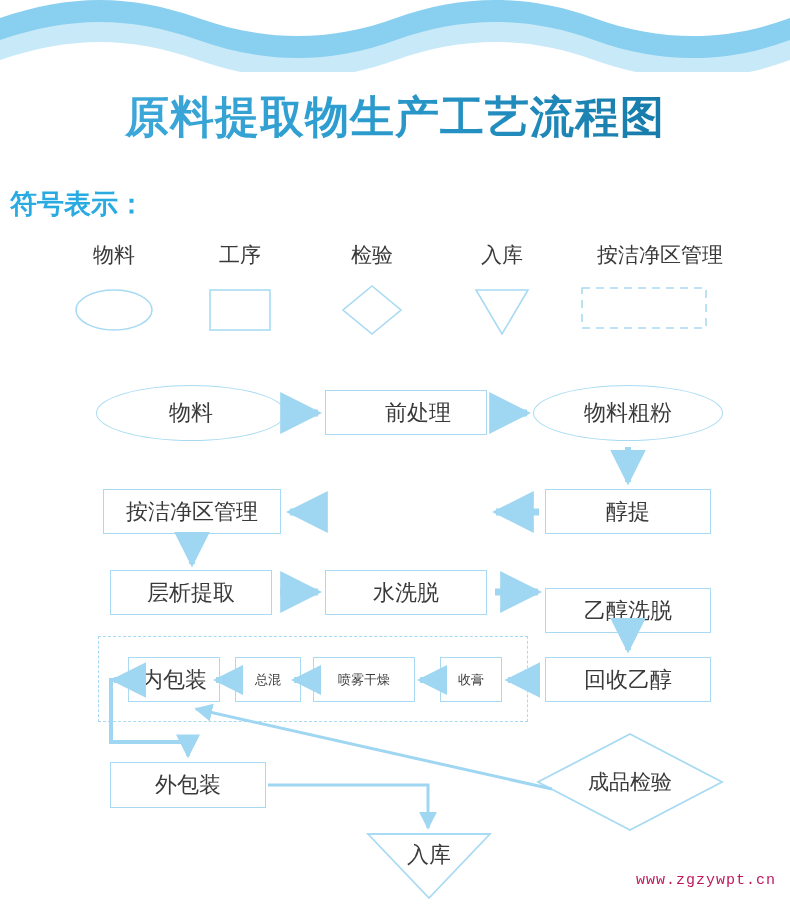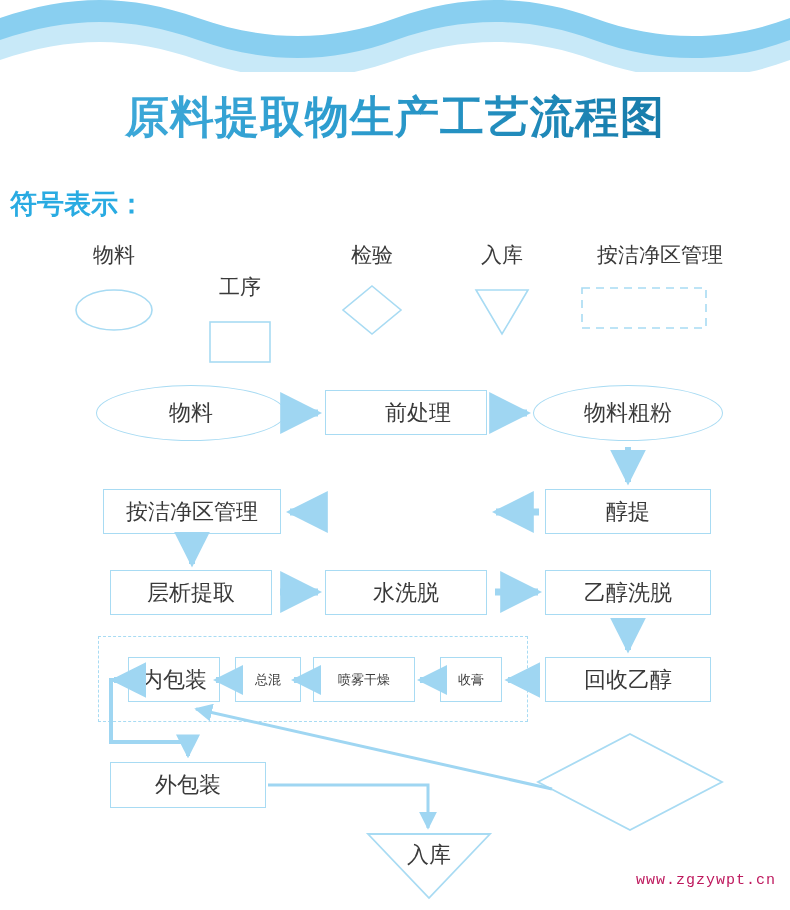--- a/index.html
+++ b/index.html
@@ -92,21 +92,21 @@
 
     <div class="legend-item" style="left:52px;width:124px;">
       <div class="legend-label">物料</div>
       <div class="legend-shape">
         <svg width="124" height="56" viewBox="0 0 124 56" xmlns="http://www.w3.org/2000/svg">
           <ellipse cx="62" cy="30" rx="38" ry="20" fill="none" stroke="#A8DBF3" stroke-width="1.6"></ellipse>
         </svg>
       </div>
     </div>
 
-    <div class="legend-item" style="left:178px;width:124px;margin-top:32px;">
+    <div class="legend-item" style="left:178px;width:124px;">
       <div class="legend-label">工序</div>
       <div class="legend-shape">
         <svg width="124" height="56" viewBox="0 0 124 56" xmlns="http://www.w3.org/2000/svg">
           <rect x="32" y="10" width="60" height="40" fill="none" stroke="#A8DBF3" stroke-width="1.6"></rect>
         </svg>
       </div>
     </div>
 
     <div class="legend-item" style="left:310px;width:124px;">
       <div class="legend-label">检验</div>
@@ -141,21 +141,21 @@
 
   <div class="node node-ellipse" style="left:96px;top:385px;width:190px;height:56px;">物料</div>
   <div class="node node-rect" style="left:325px;top:390px;width:162px;height:45px;padding-left:24px;">前处理</div>
   <div class="node node-ellipse" style="left:533px;top:385px;width:190px;height:56px;">物料粗粉</div>
 
   <div class="node node-rect" style="left:103px;top:489px;width:178px;height:45px;">按洁净区管理</div>
   <div class="node node-rect" style="left:545px;top:489px;width:166px;height:45px;">醇提</div>
 
   <div class="node node-rect" style="left:325px;top:570px;width:162px;height:45px;">水洗脱</div>
   <div class="node node-rect" style="left:110px;top:570px;width:162px;height:45px;">层析提取</div>
-  <div class="node node-rect" style="left:545px;top:570px;width:166px;height:45px;font-family:Liberation Mono, monospace;">乙醇洗脱</div>
+  <div class="node node-rect" style="left:545px;top:588px;width:166px;height:45px;font-family:Liberation Mono, monospace;">乙醇洗脱</div>
 
   <div class="node node-rect" style="left:128px;top:657px;width:92px;height:45px;">内包装</div>
   <div class="node node-rect small" style="left:235px;top:657px;width:66px;height:45px;">总混</div>
   <div class="node node-rect small" style="left:313px;top:657px;width:102px;height:45px;">喷雾干燥</div>
   <div class="node node-rect small" style="left:440px;top:657px;width:62px;height:45px;">收膏</div>
   <div class="node node-rect" style="left:545px;top:657px;width:166px;height:45px;">回收乙醇</div>
 
   <div class="node node-rect" style="left:110px;top:762px;width:156px;height:46px;">外包装</div>
 
   <svg class="overlay" viewBox="0 0 790 910" xmlns="http://www.w3.org/2000/svg">
@@ -193,17 +193,18 @@
 
     <path d="M268,785 L428,785 L428,828" fill="none" stroke="#9FD6F2" stroke-width="3" marker-end="url(#ah)"></path>
 
     <polygon points="630,734 722,782 630,830 538,782" fill="#ffffff" stroke="#A8DBF3" stroke-width="1.8"></polygon>
 
     <line x1="552" y1="789" x2="196" y2="709" stroke="#9FD6F2" stroke-width="3" marker-end="url(#ah)"></line>
 
     <polygon points="368,834 490,834 429,898" fill="#ffffff" stroke="#A8DBF3" stroke-width="1.8"></polygon>
   </svg>
 
+  <div class="node-shape-text" style="left:565px;top:765px;width:130px;height:34px;font-size:21px;">成品检验</div>
   <div class="node-shape-text" style="left:368px;top:838px;width:122px;height:34px;font-size:22px;">入库</div>
 
   <div class="watermark">www.zgzywpt.cn</div>
 
 </div>
 
 </body></html>

